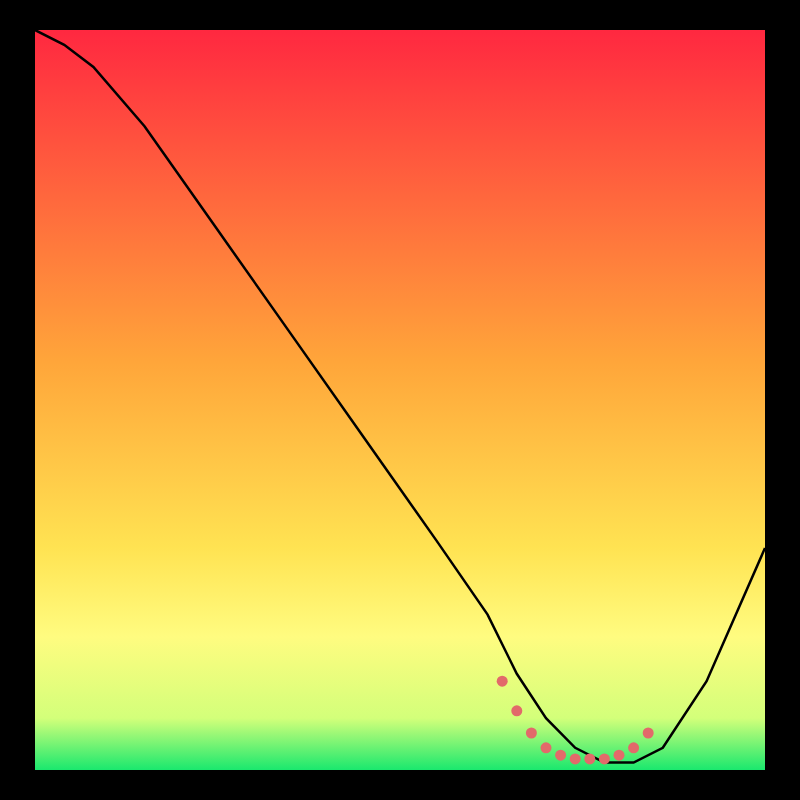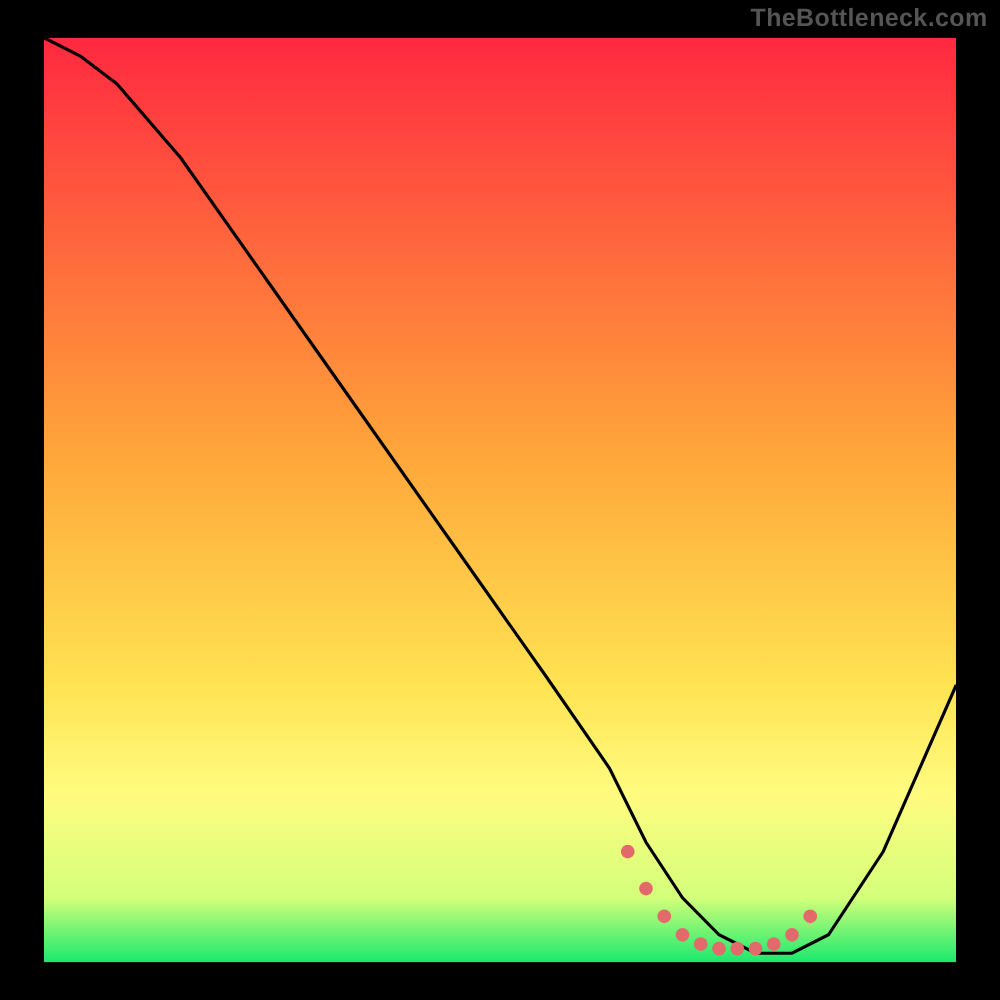--- a/index.html
+++ b/index.html
@@ -37,21 +37,20 @@
   }
   svg {
     display: block;
   }
 </style>
 </head>
 <body>
 
 <div class="container">
 
-  <div class="watermark">TheBottleneck.com</div>
 
   <div class="plot-area">
     <svg id="chart-svg" width="730" height="740" viewBox="0 0 730 740">
       <defs>
         <linearGradient id="bg-grad" x1="0" y1="0" x2="0" y2="1">
             <stop offset="0%" stop-color="#ff2840"></stop>
             <stop offset="45%" stop-color="#ffa63a"></stop>
             <stop offset="70%" stop-color="#ffe352"></stop>
             <stop offset="82%" stop-color="#fffc80"></stop>
             <stop offset="93%" stop-color="#d3ff7a"></stop>

